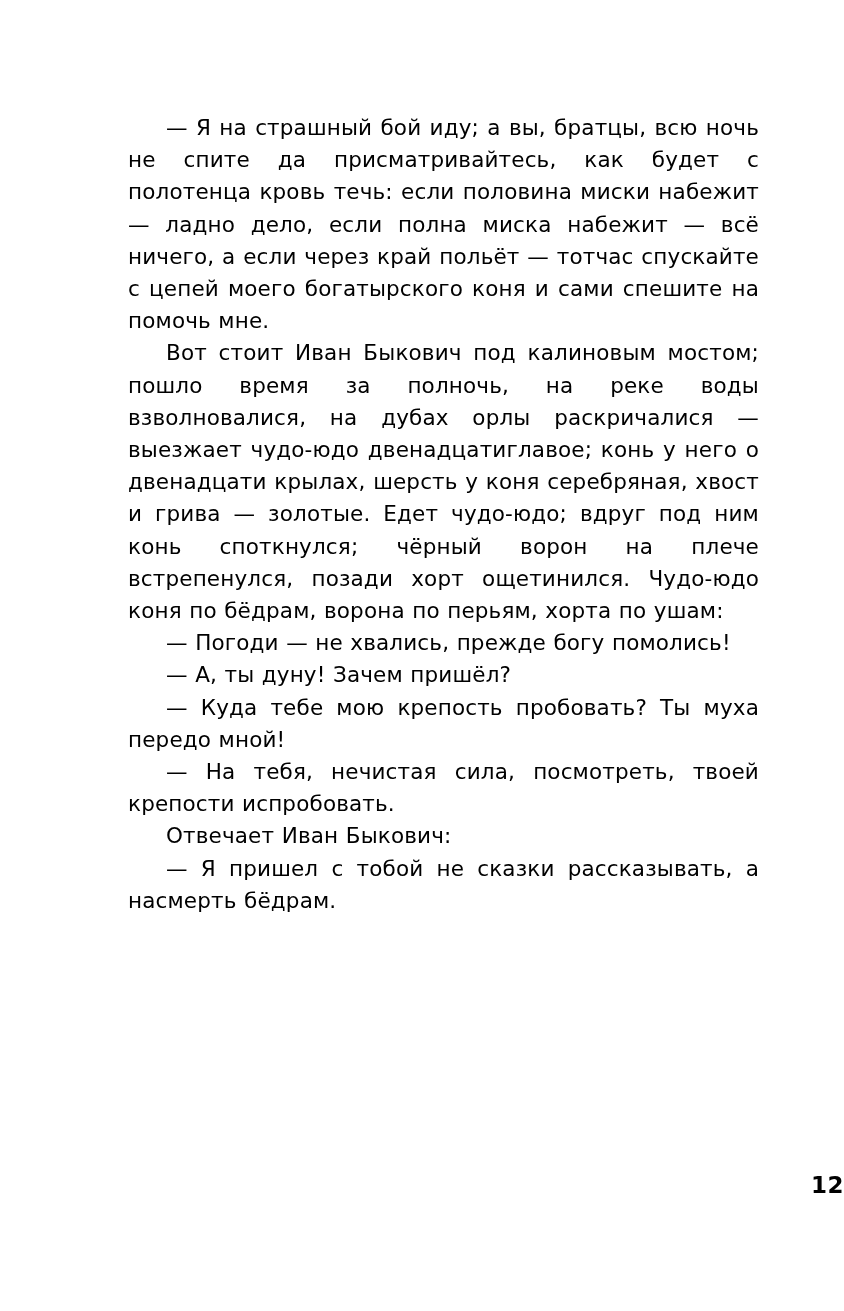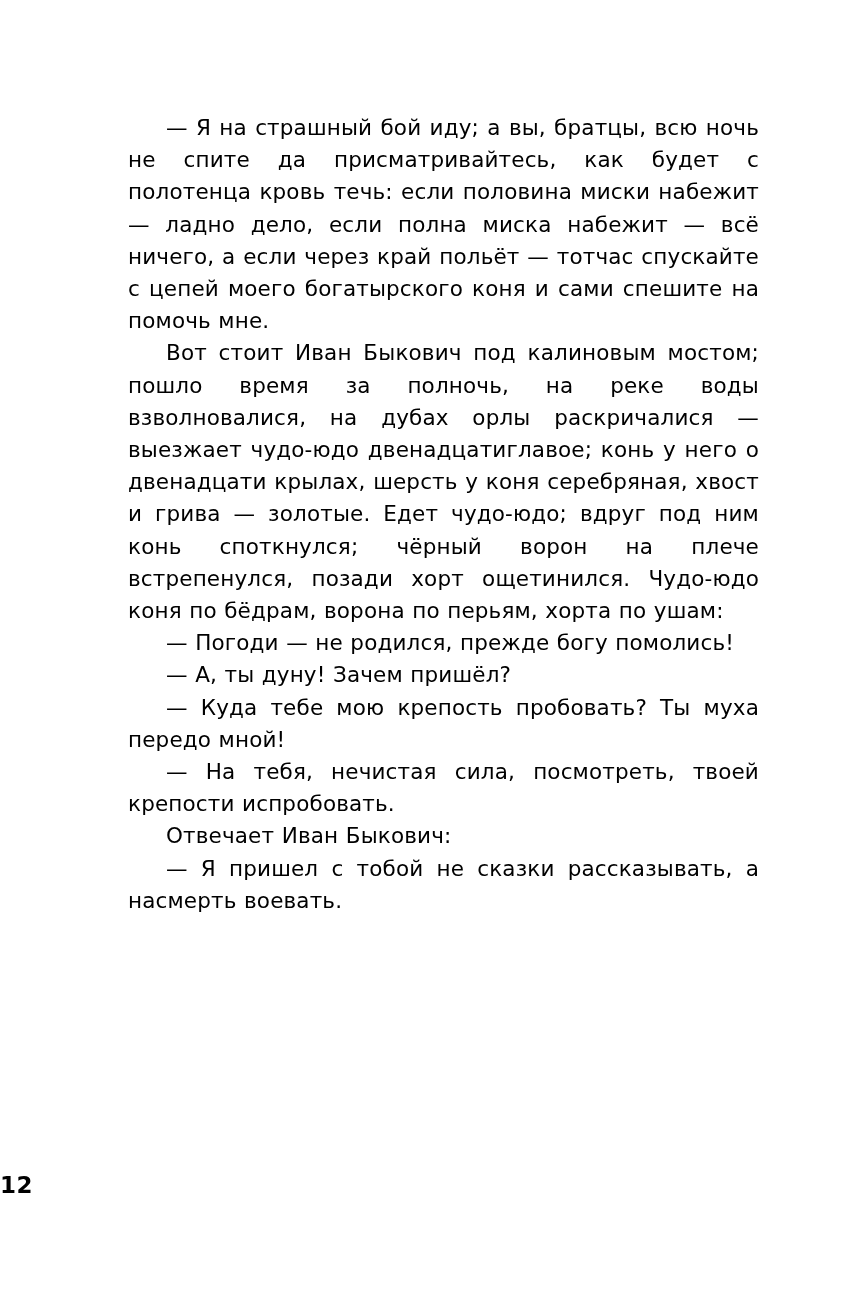--- a/index.html
+++ b/index.html
@@ -34,34 +34,34 @@
   }
   .body-text p {
     margin: 0;
     text-indent: 38px;
   }
   .page-number {
     position: absolute;
     left: 0;
     right: 0;
     top: 1172px;
-    text-align: left;
+    text-align: right;
     font-size: 23px;
     font-weight: bold;
     letter-spacing: 0.5px;
   }
 </style>
 </head>
 <body>
 
 <div class="page">
   <div class="body-text">
     <p>— Я на страшный бой иду; а вы, братцы, всю ночь не спите да присматривайтесь, как будет с полотенца кровь течь: если половина миски набежит — ладно дело, если полна миска набежит — всё ничего, а если через край польёт — тотчас спускайте с цепей моего богатырского коня и сами спешите на помочь мне.</p>
     <p>Вот стоит Иван Быкович под калиновым мостом; пошло время за полночь, на реке воды взволновалися, на дубах орлы раскричалися — выезжает чудо-юдо двенадцатиглавое; конь у него о двенадцати крылах, шерсть у коня серебряная, хвост и грива — золотые. Едет чудо-юдо; вдруг под ним конь споткнулся; чёрный ворон на плече встрепенулся, позади хорт ощетинился. Чудо-юдо коня по бёдрам, ворона по перьям, хорта по ушам:</p>
-    <p>— Погоди — не родился, прежде богу помолись!</p>
+    <p>— Погоди — не хвались, прежде богу помолись!</p>
     <p>— А, ты дуну! Зачем пришёл?</p>
     <p>— Куда тебе мою крепость пробовать? Ты муха передо мной!</p>
     <p>— На тебя, нечистая сила, посмотреть, твоей крепости испробовать.</p>
     <p>Отвечает Иван Быкович:</p>
-    <p>— Я пришел с тобой не сказки рассказывать, а насмерть воевать.</p>
+    <p>— Я пришел с тобой не сказки рассказывать, а насмерть бёдрам.</p>
   </div>
 </div>
 <div class="page-number">12</div>
 
 </body></html>

